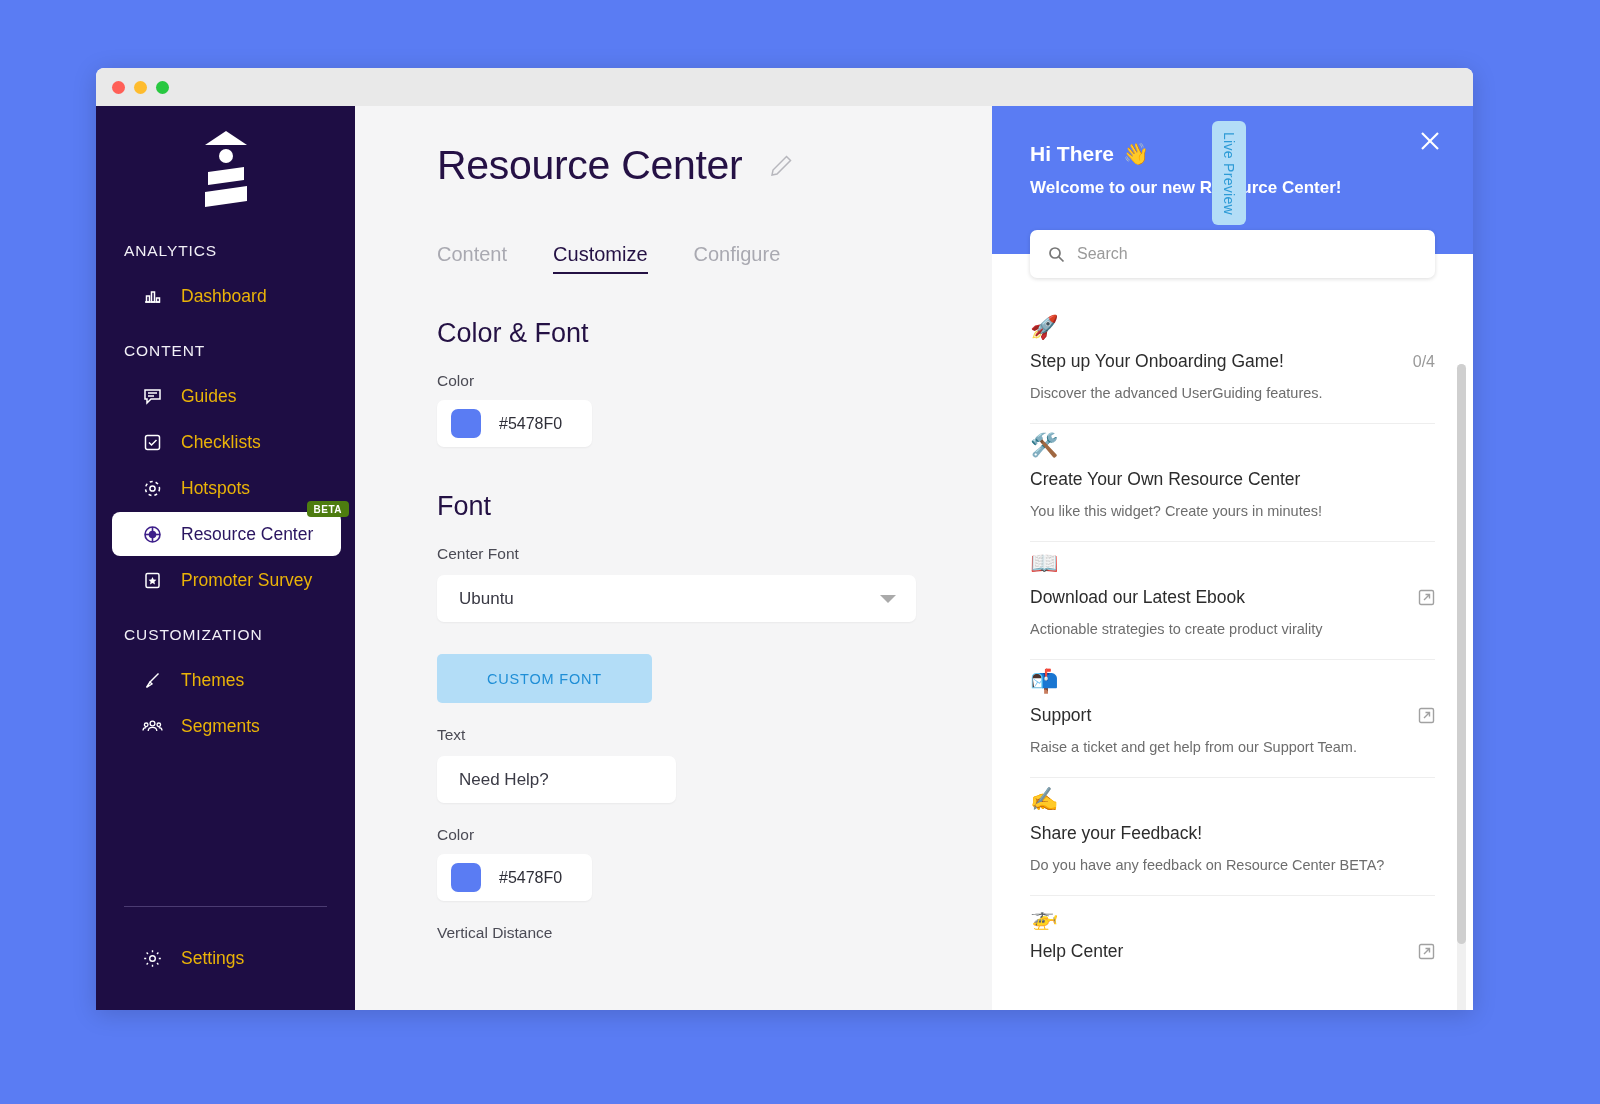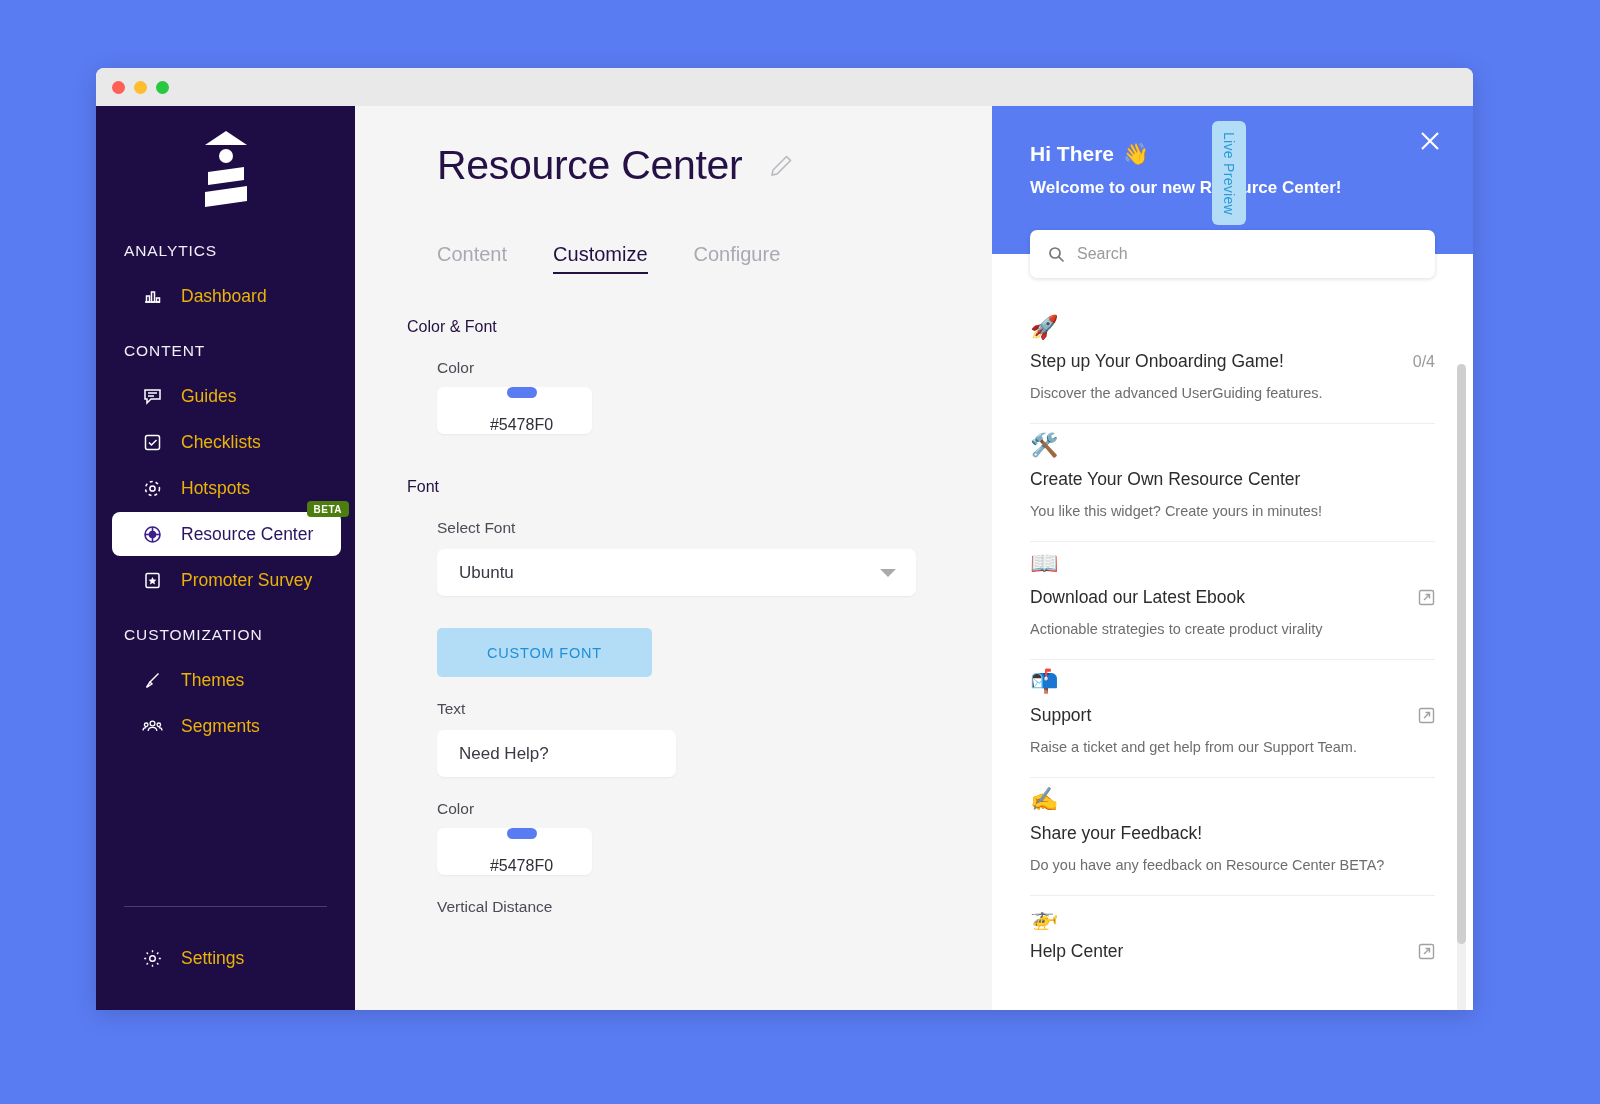--- a/index.html
+++ b/index.html
@@ -72,26 +72,26 @@
   .page-title-row { display:flex; align-items:center; gap: 26px; padding-left: 82px; }
   .page-title { font-size: 41px; color: #251145; font-weight: 400; letter-spacing: -0.3px; }
   .pencil { width: 26px; height: 26px; }
   .tabs { display:flex; gap: 46px; padding-left: 82px; margin-top: 54px; }
   .tab { font-size: 20px; color: #a9a9b1; padding-bottom: 8px; position: relative; }
   .tab.active { color: #241144; }
   .tab.active:after {
     content:""; position: absolute; left: 0; right: 0; bottom: 0;
     height: 2px; background: #241144;
   }
-  .section-h { font-size: 16px; color: #241144; padding-left: 52px; margin-top: 44px; }
+  .section-h { font-size: 27px; color: #241144; padding-left: 82px; margin-top: 44px; }
   .field-label { font-size: 15.5px; color: #4b4b55; padding-left: 82px; margin-top: 23px; }
   .color-pill {
     margin-left: 82px; margin-top: 10px; width: 155px; height: 47px;
     background: #fff; border-radius: 7px; display:flex; align-items:center;
-    gap: 18px; padding-left: 14px; box-shadow: 0 1px 2px rgba(0,0,0,.05); flex-direction: column;
+    gap: 18px; padding-left: 14px; box-shadow: 0 1px 2px rgba(0,0,0,.05);
   }
   .swatch { width: 30px; height: 29px; border-radius: 7px; }
   .color-val { font-size: 16px; color: #2f2f38; }
   .select-box {
     margin-left: 82px; margin-top: 12px; width: 479px; height: 47px;
     background:#fff; border-radius: 7px; display:flex; align-items:center;
     justify-content: space-between; padding: 0 20px 0 22px;
     font-size: 17px; color: #3a3a45; box-shadow: 0 1px 2px rgba(0,0,0,.05);
   }
   .caret { width: 0; height: 0; border-left: 8px solid transparent; border-right: 8px solid transparent; border-top: 8px solid #aaa; }
@@ -316,21 +316,21 @@
         </div>
 
         <div class="section-h">Color &amp; Font</div>
         <div class="field-label">Color</div>
         <div class="color-pill">
           <div class="swatch" style="background: rgb(90, 124, 243);"></div>
           <div class="color-val">#5478F0</div>
         </div>
 
         <div class="section-h">Font</div>
-        <div class="field-label">Select Font</div>
+        <div class="field-label">Center Font</div>
         <div class="select-box">
           <span>Ubuntu</span>
           <span class="caret"></span>
         </div>
 
         <button class="custom-font-btn">CUSTOM FONT</button>
 
         <div class="field-label">Text</div>
         <input class="text-input" value="Need Help?" style="">
         <div class="field-label">Color</div>

